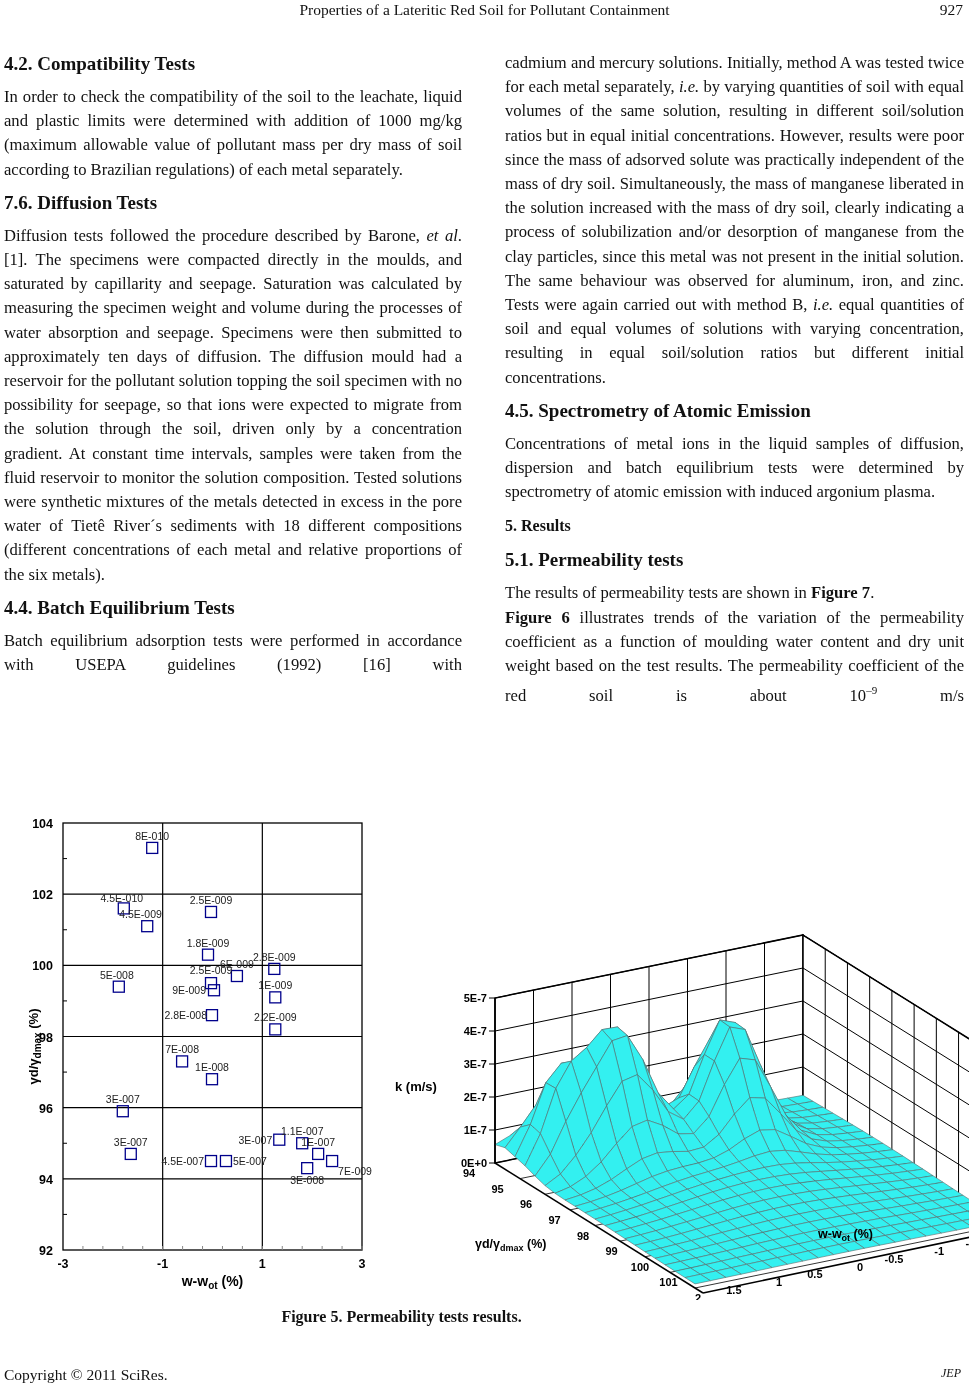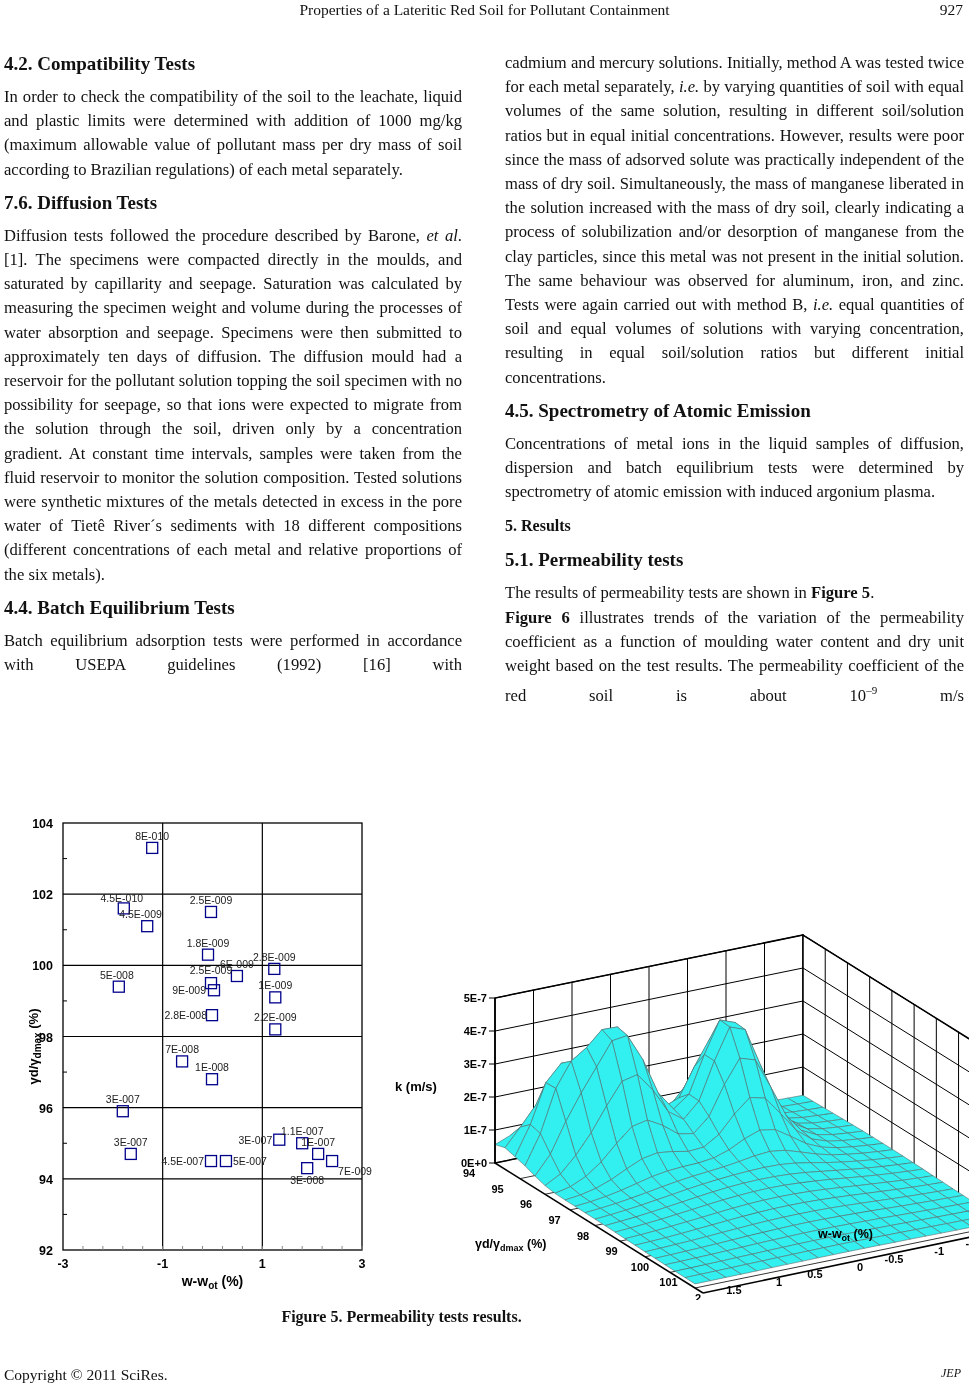--- a/index.html
+++ b/index.html
@@ -36,21 +36,21 @@
   <h3>4.4. Batch Equilibrium Tests</h3>
   <p style="text-align-last:justify;">Batch equilibrium adsorption tests were performed in accordance with USEPA guidelines (1992) [16] with</p>
 </div>
 
 <div class="col right">
   <p style="margin-top:-1px;"><span>cadmium and mercury solutions. Initially, method A was tested twice for each metal separately, </span><i>i.e.</i><span> by varying quantities of soil with equal volumes of the same solution, resulting in different soil/solution ratios but in equal initial concentrations. However, results were poor since the mass of adsorved solute was practically independent of the mass of dry soil. Simultaneously, the mass of manganese liberated in the solution increased with the mass of dry soil, clearly indicating a process of solubilization and/or desorption of manganese from the clay particles, since this metal was not present in the initial solution. The same behaviour was observed for aluminum, iron, and zinc. Tests were again carried out with method B, </span><i>i.e.</i><span> equal quantities of soil and equal volumes of solutions with varying concentration, resulting in equal soil/solution ratios but different initial concentrations.</span></p>
   <h3>4.5. Spectrometry of Atomic Emission</h3>
   <p>Concentrations of metal ions in the liquid samples of diffusion, dispersion and batch equilibrium tests were determined by spectrometry of atomic emission with induced argonium plasma.</p>
   <h2>5. Results</h2>
   <h3>5.1. Permeability tests</h3>
-  <p style="margin-bottom:0;"><span>The results of permeability tests are shown in </span><b>Figure 5</b><span>.</span></p>
+  <p style="margin-bottom:0;"><span>The results of permeability tests are shown in </span><b>Figure 7</b><span>.</span></p>
   <p style="text-align-last:justify;"><b>Figure 6</b><span> illustrates trends of the variation of the permeability coefficient as a function of moulding water content and dry unit weight based on the test results. The permeability coefficient of the red soil is about 10</span><sup style="font-size:11px;">–9</sup><span> m/s</span></p>
 </div>
 
 <div class="fig-area">
   <svg id="scatter" width="390" height="490" style="position:absolute;left:0;top:0;">
       <rect x="63" y="13" width="299" height="427" fill="#fff" stroke="#000" stroke-width="1.3"></rect>
       <line x1="162.66666666666666" y1="13" x2="162.66666666666666" y2="440" stroke="#000" stroke-width="1.2"></line>
       <line x1="262.3333333333333" y1="13" x2="262.3333333333333" y2="440" stroke="#000" stroke-width="1.2"></line>
       <line x1="63" y1="368.83333333333337" x2="362" y2="368.83333333333337" stroke="#000" stroke-width="1.2"></line>
       <line x1="63" y1="297.6666666666667" x2="362" y2="297.6666666666667" stroke="#000" stroke-width="1.2"></line>

